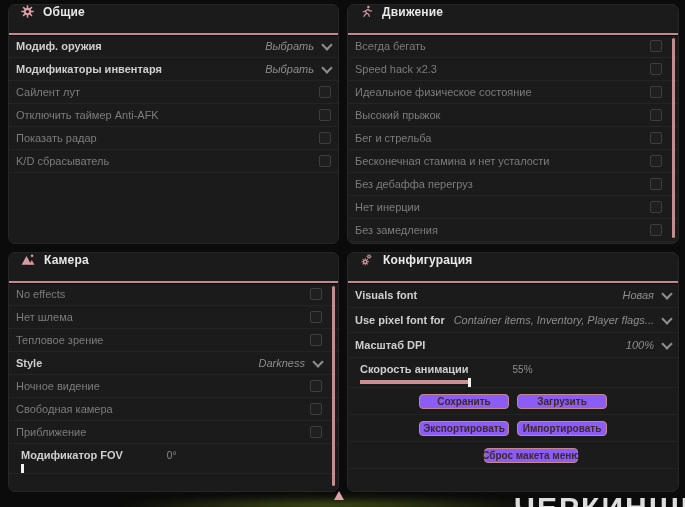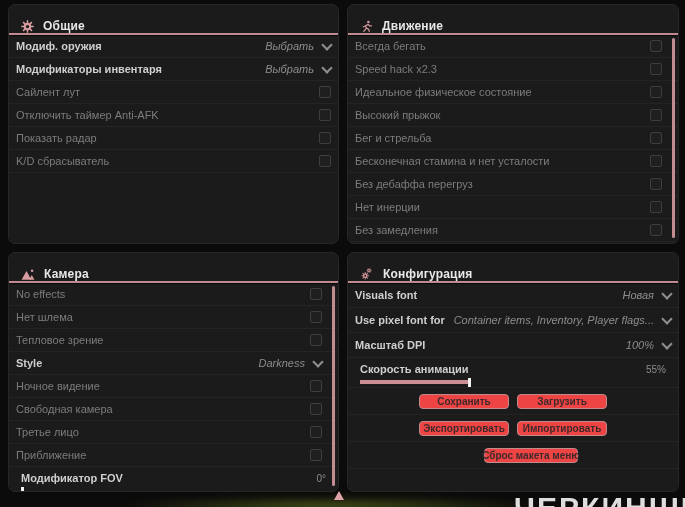--- a/index.html
+++ b/index.html
@@ -10,21 +10,21 @@
   }
   .panel{
     position:absolute;background:#1b1b1b;border:1px solid #272727;
     border-radius:7px;box-sizing:border-box;overflow:hidden;
   }
   #panel-general{left:8px;top:4px;width:331px;height:240px;}
   #panel-movement{left:347px;top:4px;width:332px;height:240px;}
   #panel-camera{left:8px;top:252px;width:331px;height:240px;}
   #panel-config{left:347px;top:252px;width:332px;height:240px;}
 
-  .phead{height:28px;display:flex;align-items:flex-end;gap:9px;padding:0 12px;}
+  .phead{height:28px;display:flex;align-items:flex-start;gap:9px;padding:0 12px;}
   .picon{display:flex;align-items:center;}
   .ptitle{color:#e8e8e8;font-weight:bold;font-size:12px;letter-spacing:.2px;}
   .pdivider{height:2px;background:#c08a8e;box-shadow:0 1px 1px rgba(0,0,0,.7);}
 
   .row{
     height:23px;box-sizing:border-box;display:flex;align-items:center;
     justify-content:space-between;padding:0 7px;border-bottom:1px solid #242424;
   }
   .mv .row{padding-right:16px;}
   .lbl{font-size:11px;white-space:nowrap;}
@@ -39,30 +39,30 @@
   .chev{
     width:6px;height:6px;border-right:2px solid #8f8f8f;border-bottom:2px solid #8f8f8f;
     transform:rotate(45deg);margin-top:-3px;
   }
   .vscroll{
     position:absolute;right:3px;top:33px;bottom:5px;width:3px;
     background:#c18d91;border-radius:2px;
   }
 
   .srow{padding:3px 12px 0;box-sizing:border-box;border-bottom:1px solid #242424;}
-  .srow-top{display:flex;align-items:center;justify-content:space-between;height:16px;}
+  .srow-top{display:flex;align-items:center;justify-content:flex-start;height:16px;gap:44px;}
   .sval{font-size:10px;color:#8d8d8d;}
   .track{position:relative;height:9px;margin-top:1px;}
   .fill{position:absolute;left:0;top:2px;height:4px;background:#c98f93;}
   .handle{position:absolute;top:0;width:3px;height:9px;background:#f2f2f2;}
 
   .btnrow{display:flex;justify-content:center;gap:8px;align-items:center;
     height:26px;border-bottom:1px solid #242424;}
   .btn{
-    width:90px;height:15px;box-sizing:border-box;background:#ef4444;
+    width:90px;height:15px;box-sizing:border-box;background:#8b5cf6;
     border:1px solid #c2898d;border-radius:4px;color:#3d292b;font-weight:bold;
     font-size:10px;display:flex;align-items:center;justify-content:center;
     white-space:nowrap;
   }
   .btn-wide{width:94px;margin-left:36px;}
   .emptyrow{height:24px;border-bottom:1px solid #242424;}
 
   .glow{
     position:absolute;left:110px;top:496px;width:440px;height:20px;
     background:radial-gradient(ellipse at center, rgba(108,128,30,.6), rgba(0,0,0,0) 70%);
@@ -225,24 +225,20 @@
   </div>
   <div class="row">
     <span class="lbl dim">Ночное видение</span>
     <span class="cb"></span>
   </div>
   <div class="row">
     <span class="lbl dim">Свободная камера</span>
     <span class="cb"></span>
   </div>
   <div class="row">
-    <span class="lbl dim">Третье лицо</span>
-    <span class="cb"></span>
-  </div>
-  <div class="row">
     <span class="lbl dim">Приближение</span>
     <span class="cb"></span>
   </div>
   <div class="srow">
     <div class="srow-top">
       <span class="lbl bright">Модификатор FOV</span>
       <span class="sval">0°</span>
     </div>
     <div class="track">
       <div class="handle" style="left:0"></div>

